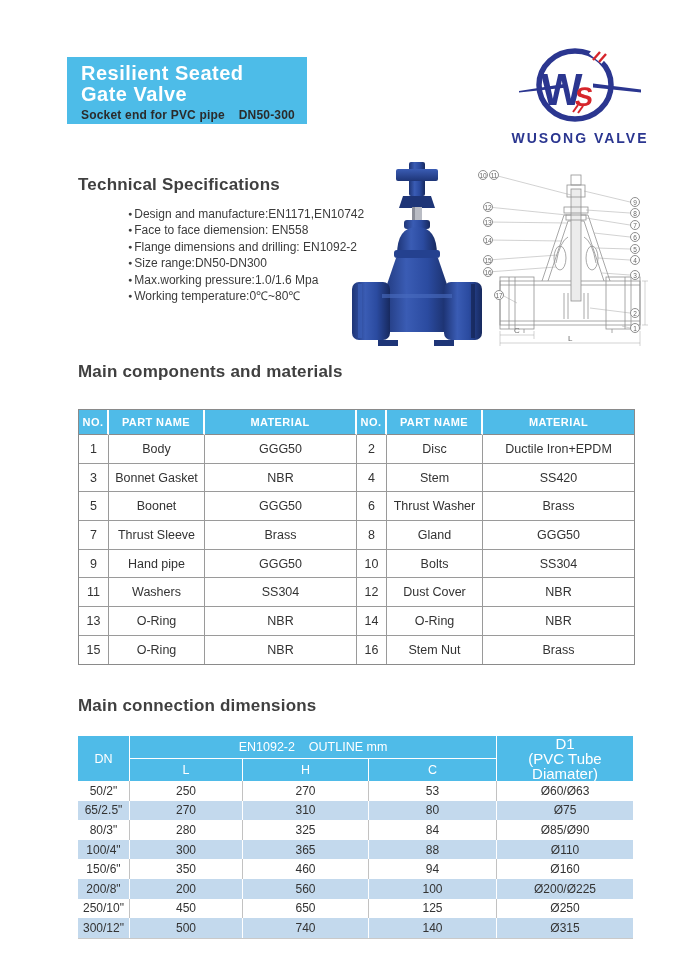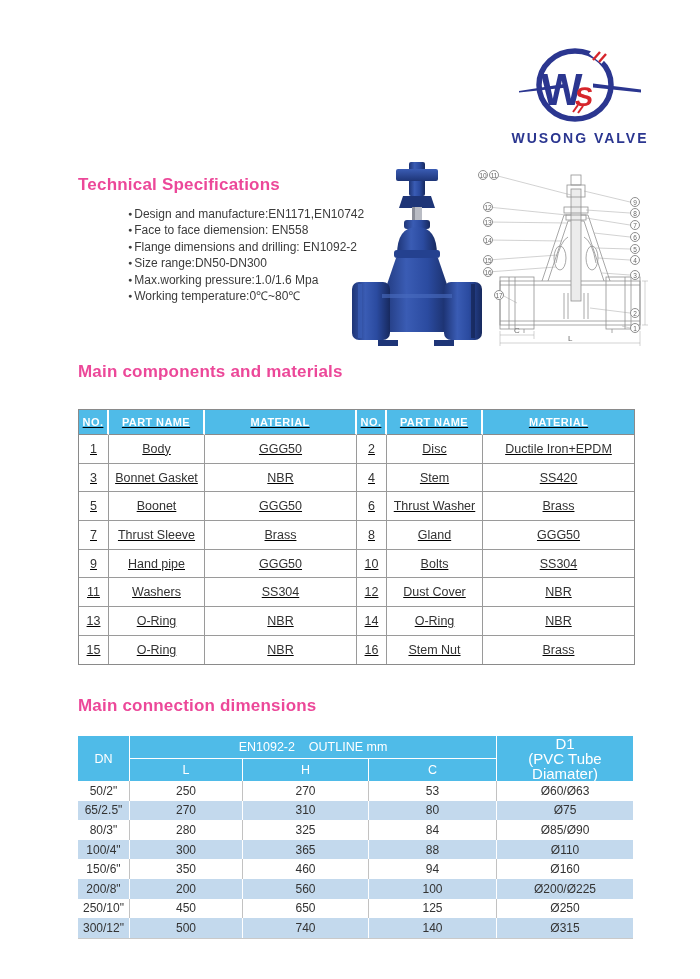--- a/index.html
+++ b/index.html
@@ -30,21 +30,21 @@
     position:absolute; left:70px; top:44px; font-size:27px; font-weight:bold;
     color:#D6252B; line-height:1; transform:skewX(-6deg);
   }
   .logo .brand {
     position:absolute; left:0; top:90px; width:150px; text-align:center;
     font-size:14px; font-weight:bold; color:#2B3690; letter-spacing:2px; white-space:nowrap;
   }
 
   
   .sec-heading {
-    position:absolute; left:78px; color:#ec4899; font-size:17px; font-weight:600;
+    position:absolute; left:78px; color:#404040; font-size:17px; font-weight:600;
     letter-spacing:.2px;
   }
 
   
   .bullets { position:absolute; left:80px; top:206px; list-style:none; margin:0; padding:0; }
   .bullets li {
     font-size:12px; color:#3b3b3b; line-height:16.4px; white-space:nowrap;margin-left:48px;
   }
   .bullets li::before { content:"●"; font-size:7px; vertical-align:2px; margin-right:2px; color:#3b3b3b; }
 
@@ -58,21 +58,21 @@
     position:absolute; width:10px; height:10px; border-radius:50%;
     border:1px solid #8f8f8f; background:#fff; color:#666;
     font-size:6.5px; line-height:10px; text-align:center; box-sizing:border-box;
   }
   .dim-label { position:absolute; font-size:8px; color:#6b6b6b; }
 
   
   .comp-table {
     position:absolute; left:78px; top:409px; width:555px;
     border-collapse:separate; border-spacing:0; border:1px solid #8a8a8a;
-    table-layout:fixed; text-align:center;text-decoration:underline;
+    table-layout:fixed; text-align:center;
   }
   .comp-table th {
     background:#4FBBE8; color:#fff; font-size:11px; font-weight:600; letter-spacing:.4px;
     height:24px; border-right:2px solid #fff; border-bottom:1px solid #8a8a8a; padding:0;
   }
   .comp-table th:last-child { border-right:none; }
   .comp-table td {
     height:27.7px; font-size:12.5px; color:#333; padding:0;
     border-right:1px solid #9a9a9a; border-bottom:1px solid #9a9a9a; background:#fff;
   }
@@ -97,20 +97,28 @@
     border-left:1px solid #c2c2c2;
   }
   .dim-table td:first-child { border-left:none; }
   .dim-table tr.alt td { background:#C3D9ED; border-left-color:#fff; }
 </style>
 </head>
 <body>
 
 <div class="page">
 
+  <div class="title-box">
+    <div class="t1">Resilient Seated</div>
+    <div class="t1">Gate Valve</div>
+    <div class="sub">
+      <span>Socket end for PVC pipe</span>
+      <span>DN50-300</span>
+    </div>
+  </div>
 
   <div class="logo">
     <svg width="150" height="95" viewBox="0 0 150 95">
 
       <polygon points="14,51 62,43.5 62,47.5 14,52.5" fill="#2B3690"></polygon>
       <polygon points="136,49.5 88,43.5 88,47.5 136,52.5" fill="#2B3690"></polygon>
 
       <ellipse cx="70" cy="45" rx="36" ry="34" fill="none" stroke="#2B3690" stroke-width="5.5"></ellipse>
 
       <rect x="86" y="8" width="16" height="12" fill="#fff" transform="rotate(38 94 14)"></rect>

